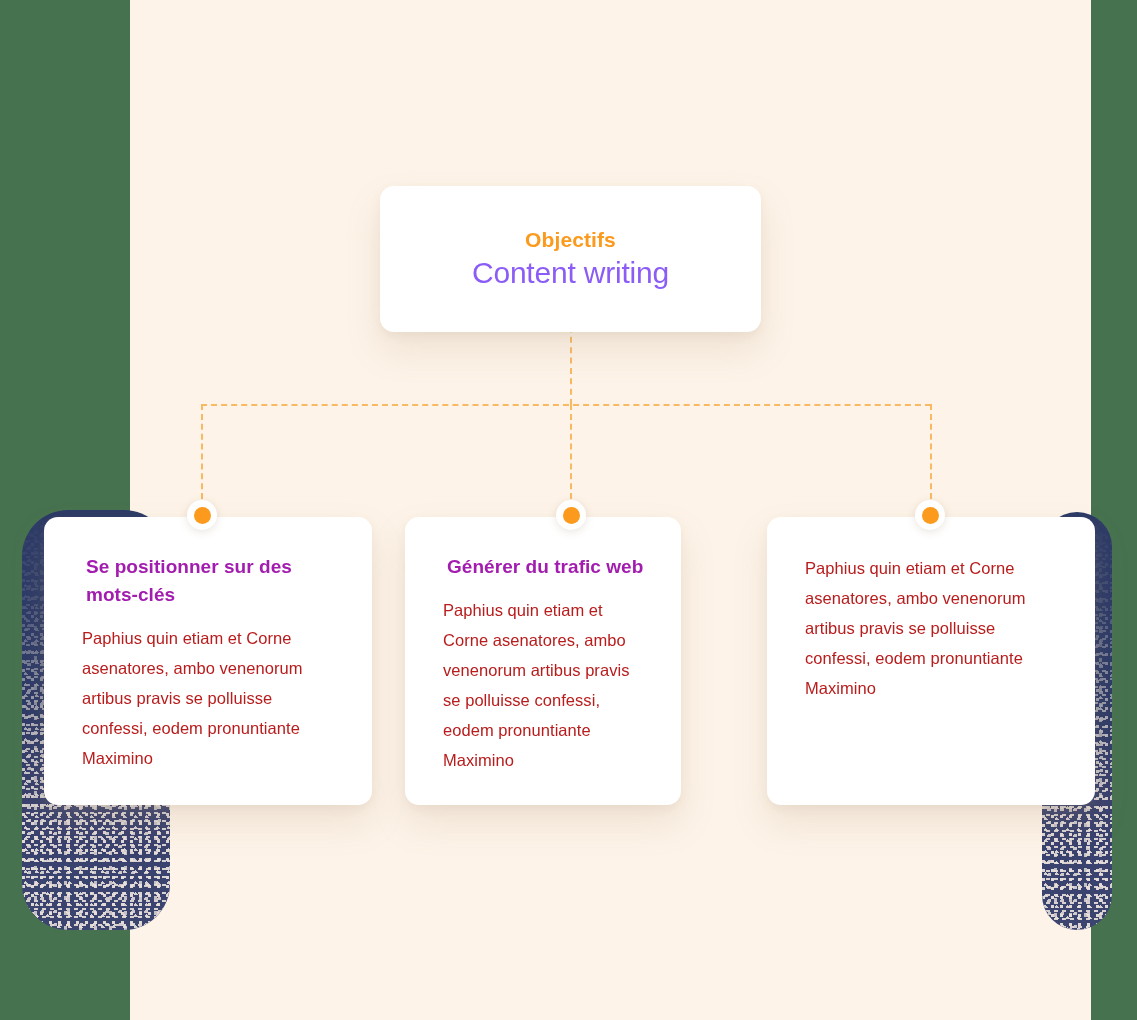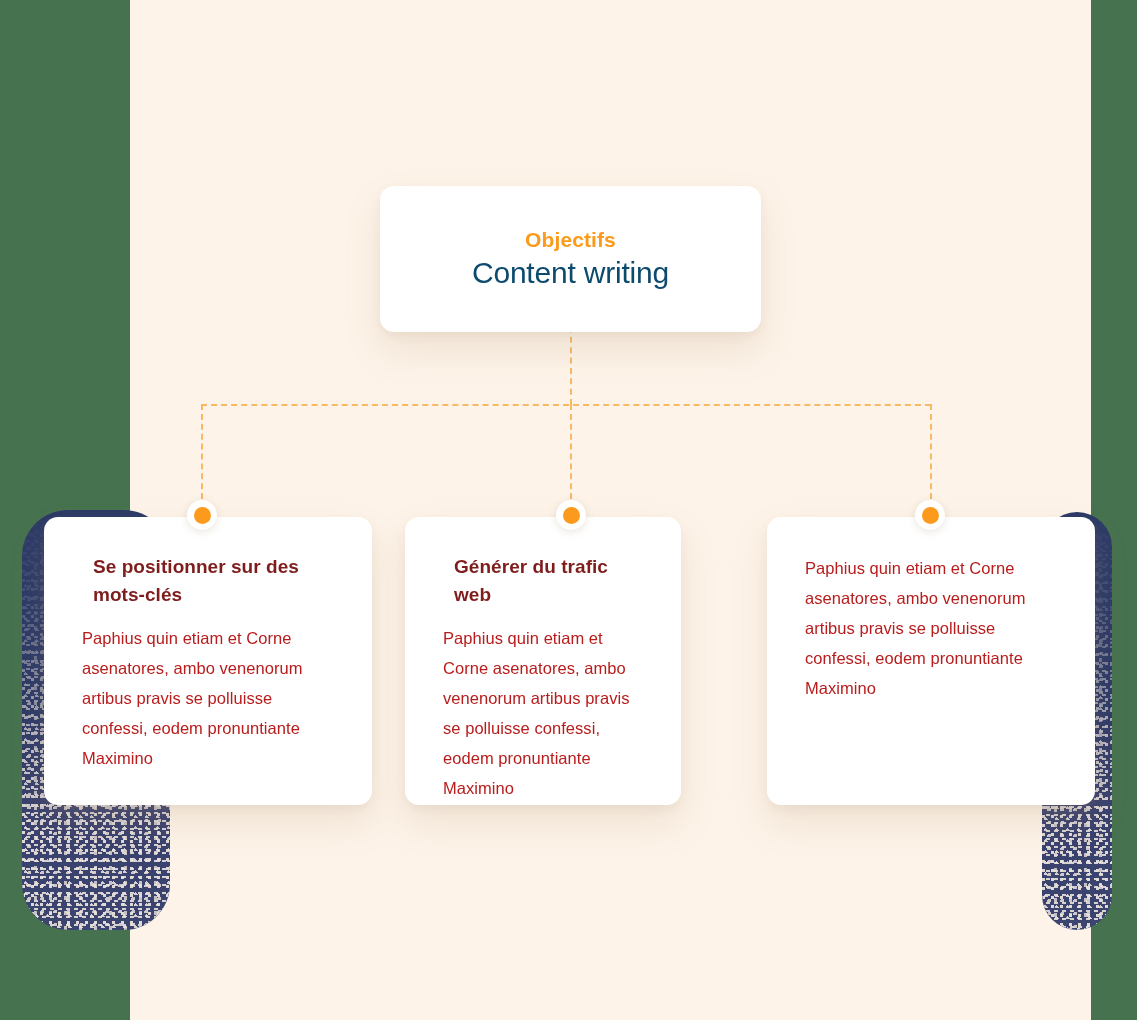--- a/index.html
+++ b/index.html
@@ -141,41 +141,41 @@
   .eyebrow {
     font-size: 21px;
     font-weight: 700;
     color: #fb9a1c;
     letter-spacing: .1px;
     line-height: 1.2;
   }
   .headline {
     font-size: 30px;
     font-weight: 400;
-    color: #0c4a6e;
+    color: #8b5cf6;
     letter-spacing: -.2px;
     line-height: 1.25;
   }
 
   .card-item {
     top: 517px;
     height: 288px;
     padding: 36px 34px 0 38px;
     box-sizing: border-box;
   }
   .card-item.c1 { left: 44px;  width: 328px; }
   .card-item.c2 { left: 405px; width: 276px; }
   .card-item.c3 { left: 767px; width: 328px; }
 
   .card-title {
     font-size: 19px;
     font-weight: 700;
-    color: #7f1d1d;
+    color: #a21caf;
     line-height: 1.48;
-    margin: 0 0 14px 11px;
+    margin: 0 0 14px 4px;
     letter-spacing: .05px;
   }
   .card-body {
     font-size: 16.5px;
     font-weight: 400;
     color: #b91c1c;
     line-height: 1.82;
     margin: 0;
     letter-spacing: .05px;
   }

